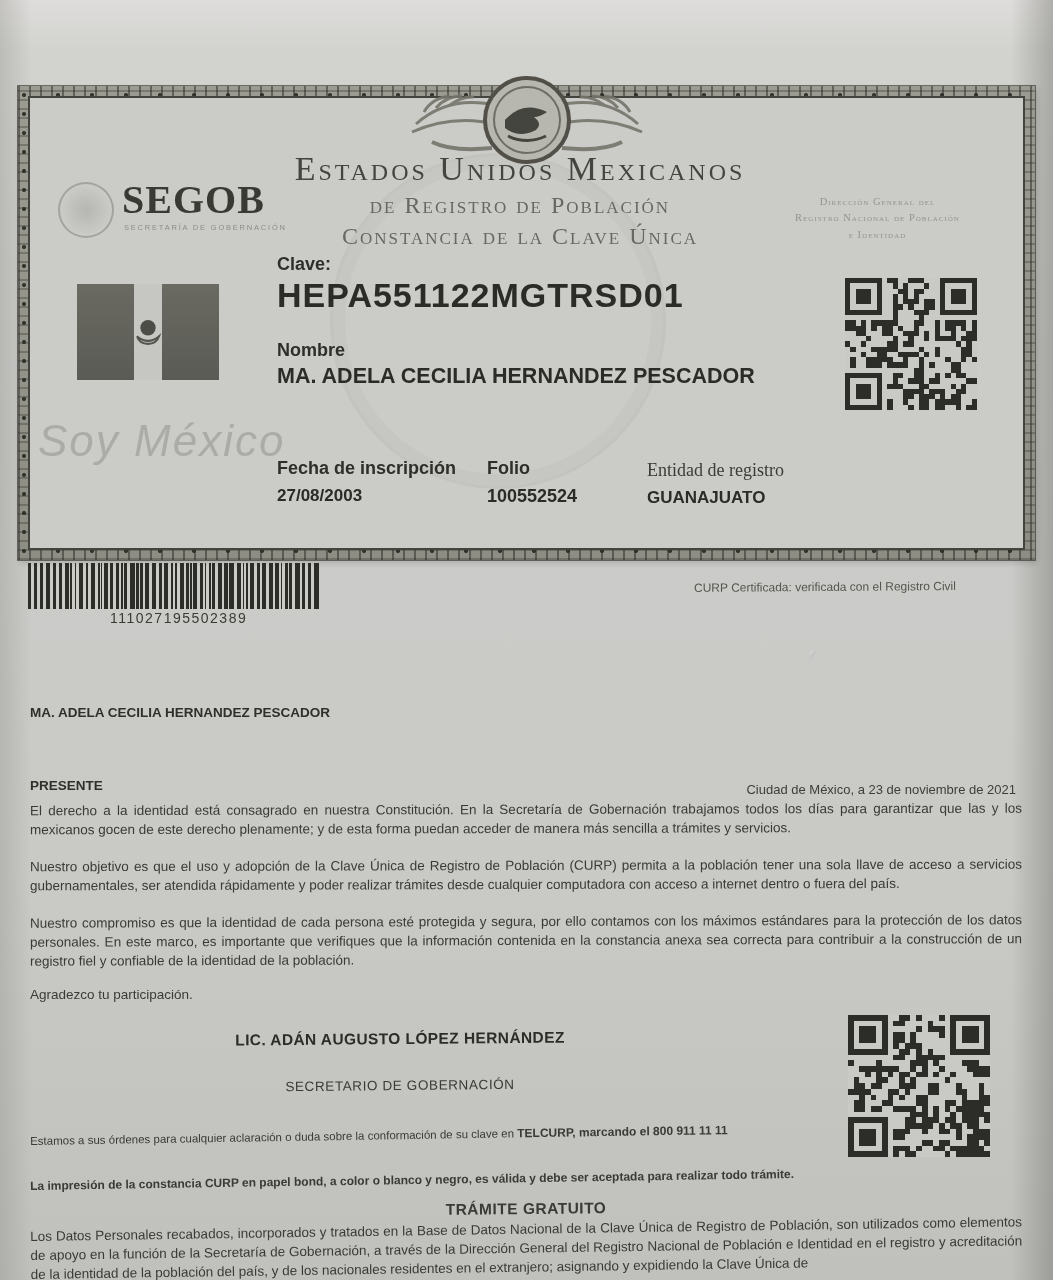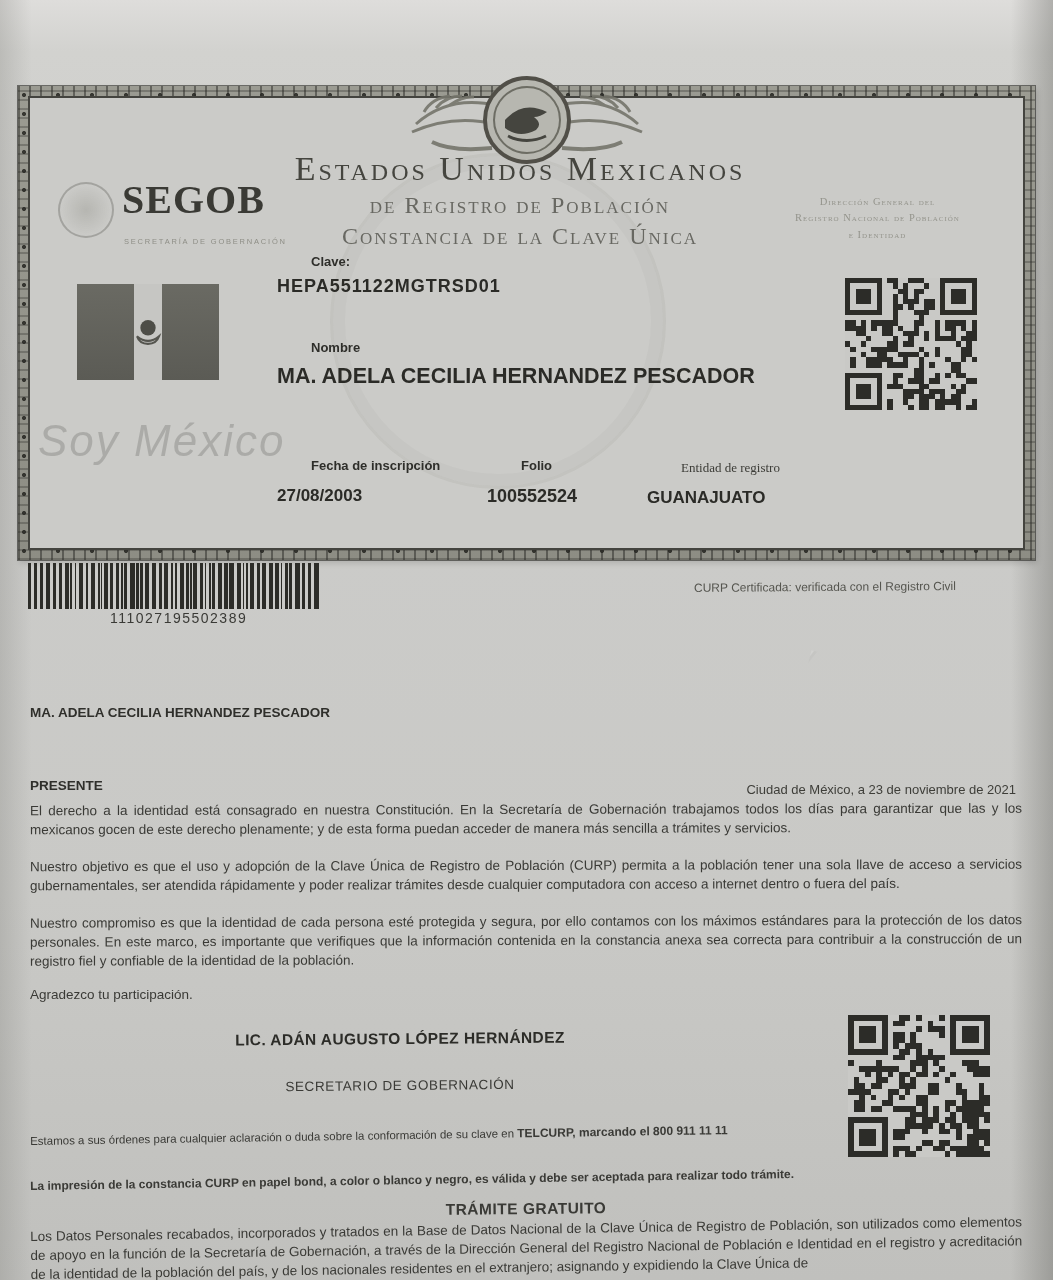--- a/index.html
+++ b/index.html
@@ -26,38 +26,38 @@
   }
   .cert-inner{position:relative;width:100%;height:100%;background:#cbcbc8;border:2px solid #44443f;box-sizing:border-box;}
   .wm-ring{position:absolute;left:300px;top:55px;width:330px;height:330px;border-radius:50%;
     border:3px solid rgba(60,60,52,.06);box-shadow:inset 0 0 0 12px rgba(60,60,52,.03);}
   .seal{position:absolute;left:50%;top:-14px;transform:translateX(-50%);width:250px;height:96px;z-index:3;}
   .segob{position:absolute;left:28px;top:82px;width:230px;}
   .segob-mark{position:absolute;left:0;top:2px;width:52px;height:52px;border-radius:50%;
     border:2px solid rgba(90,90,82,.35);background:radial-gradient(circle,rgba(120,120,110,.25),rgba(0,0,0,0) 70%);}
   .segob-word{margin-left:64px;font-family:"Liberation Serif",serif;font-weight:bold;font-size:40px;
     letter-spacing:1px;color:#3a3a35;line-height:1;}
-  .segob-sub{margin-left:66px;margin-top:17px;font-size:7.5px;letter-spacing:1.8px;color:#8e8e86;}
+  .segob-sub{margin-left:66px;margin-top:3px;font-size:7.5px;letter-spacing:1.8px;color:#8e8e86;}
   .titles{position:absolute;left:230px;top:52px;width:520px;text-align:center;
     font-family:"Liberation Serif",serif;font-variant:small-caps;color:#4c4c46;}
   .title-main{font-size:34px;letter-spacing:3px;color:#45453f;}
   .title-sub{font-size:24px;letter-spacing:2px;color:#686862;margin-top:4px;}
   .office{position:absolute;right:38px;top:96px;width:215px;text-align:center;
     font-family:"Liberation Serif",serif;font-variant:small-caps;font-size:10.5px;
     letter-spacing:1px;color:#94948c;line-height:1.55;}
   .flag{position:absolute;left:47px;top:186px;width:142px;height:96px;display:flex;}
   .flag .s1,.flag .s3{width:40%;background:linear-gradient(180deg,#6a6a63,#5b5b55);}
   .flag .s2{width:20%;background:#c6c6c3;position:relative;}
   .flag-eagle{position:absolute;left:50%;top:50%;width:34px;height:34px;transform:translate(-50%,-50%);}
   .soy{position:absolute;left:8px;top:318px;font-style:italic;font-size:44px;letter-spacing:2px;
     color:rgba(60,60,54,.22);white-space:nowrap;}
-  .f-label{position:absolute;font-weight:bold;font-size:13px;color:#2e2e2a;margin-left:34px;}
+  .f-label{position:absolute;font-weight:bold;font-size:18px;color:#2e2e2a;}
   .f-value{position:absolute;font-weight:bold;color:#2b2b27;}
   .clave-label{left:247px;top:156px;}
-  .clave-value{left:247px;top:178px;font-size:18px;letter-spacing:1px;}
+  .clave-value{left:247px;top:178px;font-size:34px;letter-spacing:1px;}
   .nombre-label{left:247px;top:242px;}
   .nombre-value{left:247px;top:266px;font-size:21.5px;}
   .fecha-label{left:247px;top:360px;}   .fecha-value{left:247px;top:388px;font-size:17px;}
   .folio-label{left:457px;top:360px;}   .folio-value{left:457px;top:388px;font-size:18px;}
   .ent-label{left:617px;top:362px;font-weight:normal;color:#3c3c37;font-family:Liberation Serif, serif;}
   .ent-value{left:617px;top:390px;font-size:17px;}
   .qr{position:absolute;background:#c9c9c6;}
   .qr-cert{left:815px;top:180px;width:132px;height:132px;}
   
   .barcode-wrap{position:absolute;left:28px;top:563px;width:292px;height:46px;}

